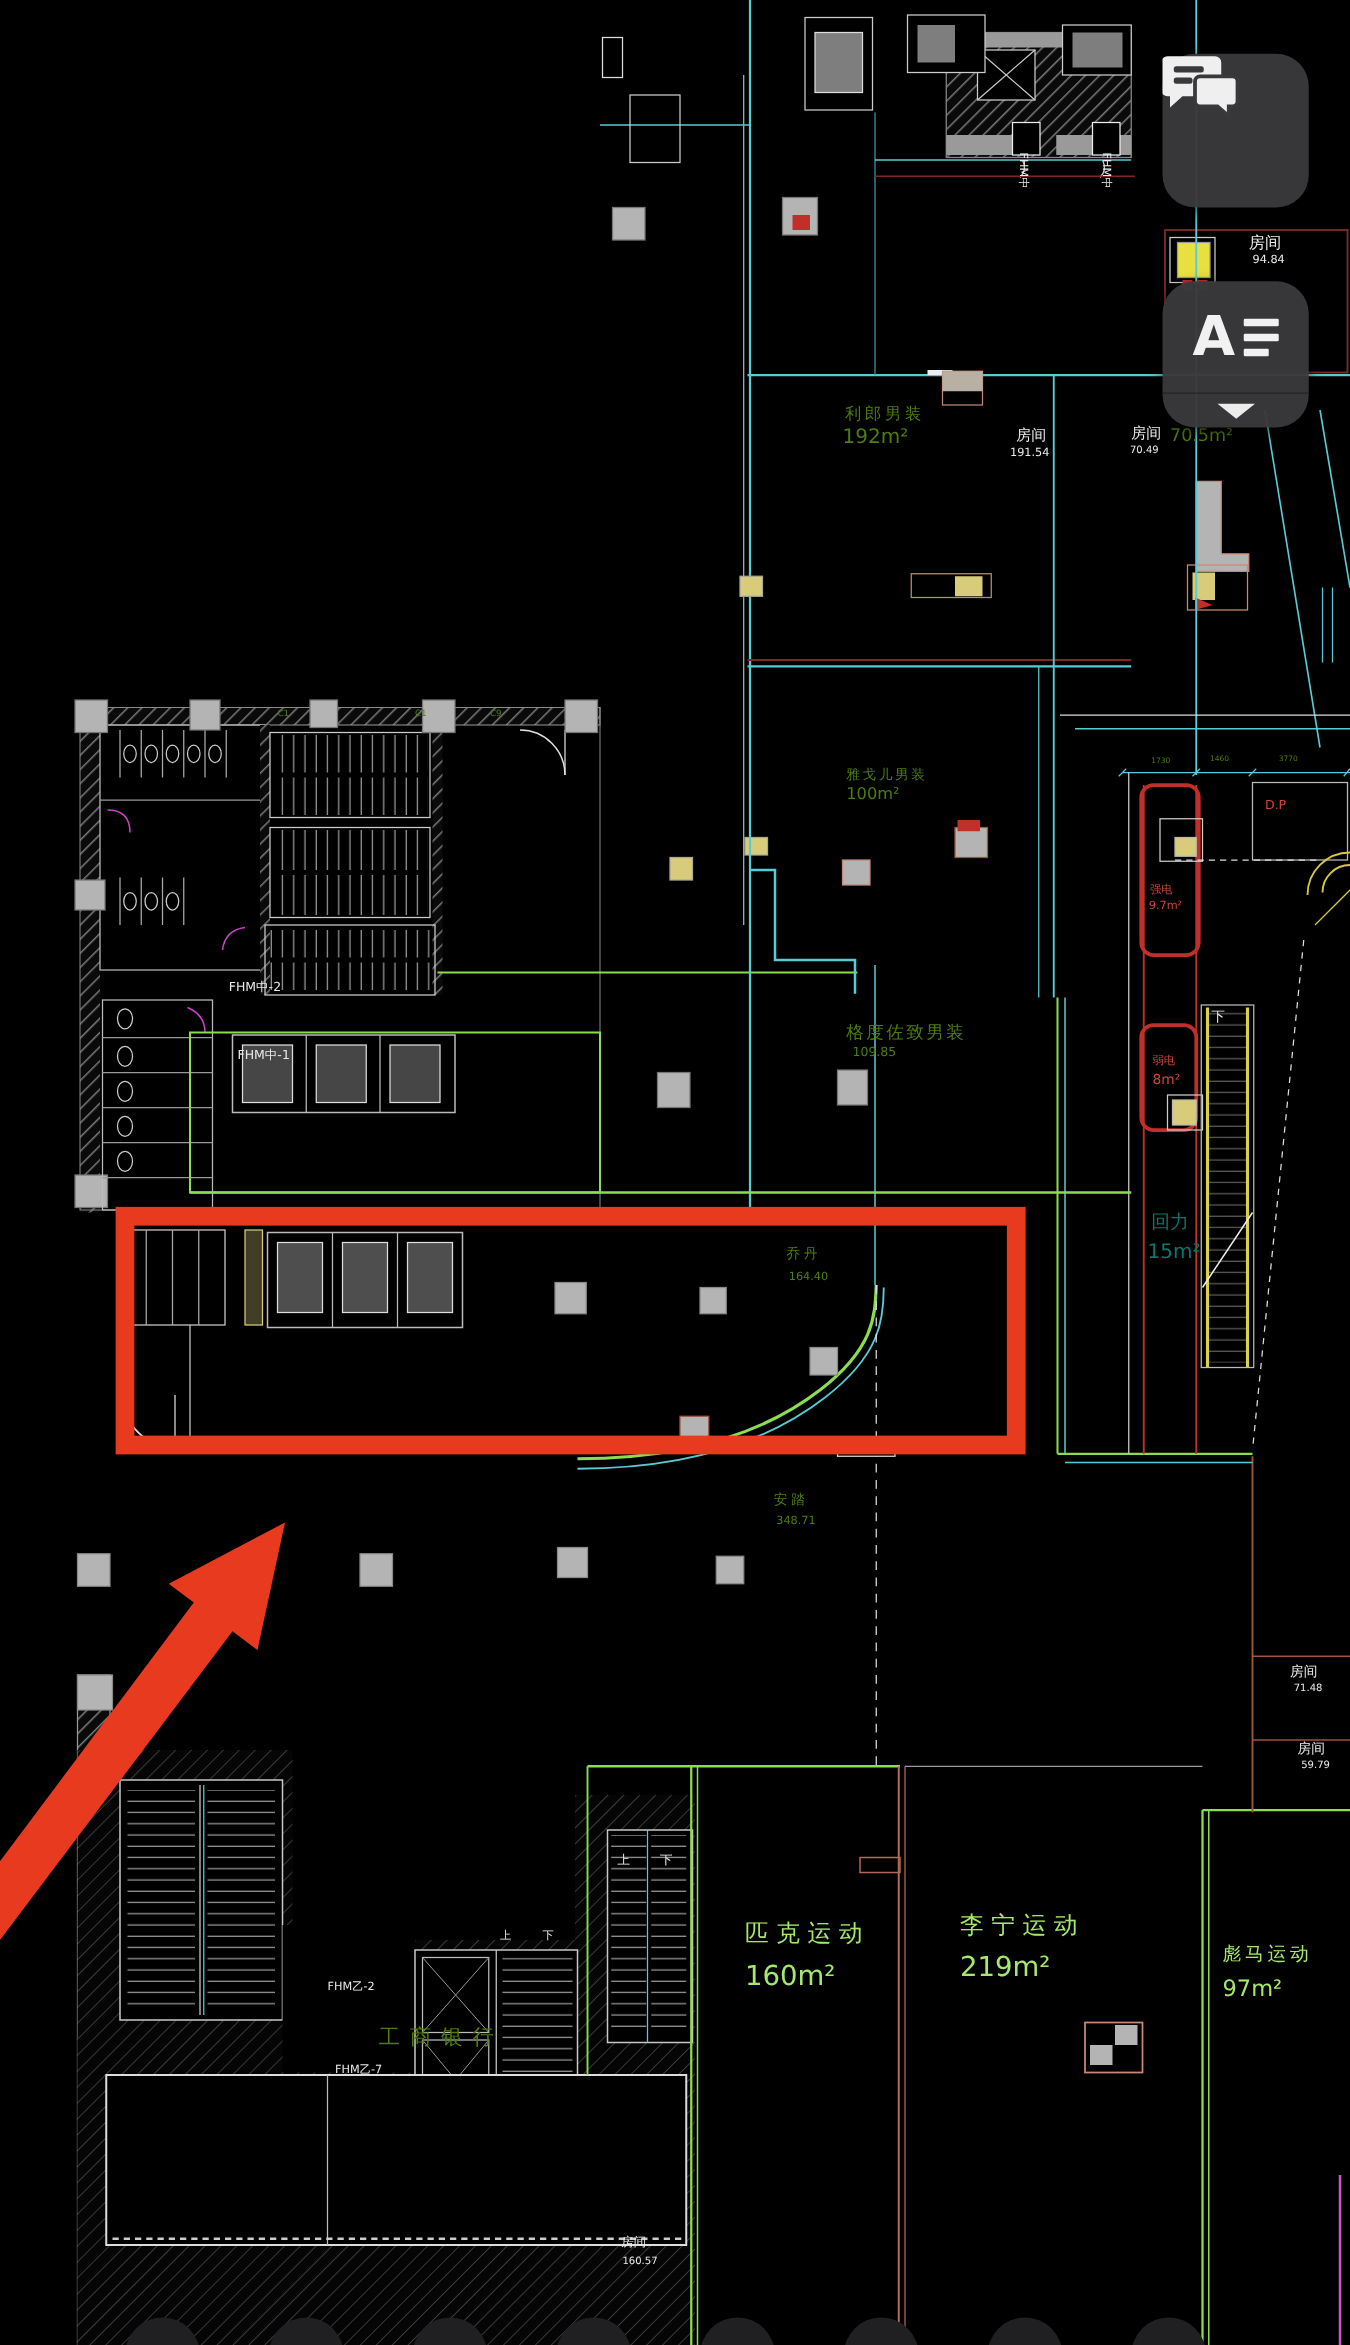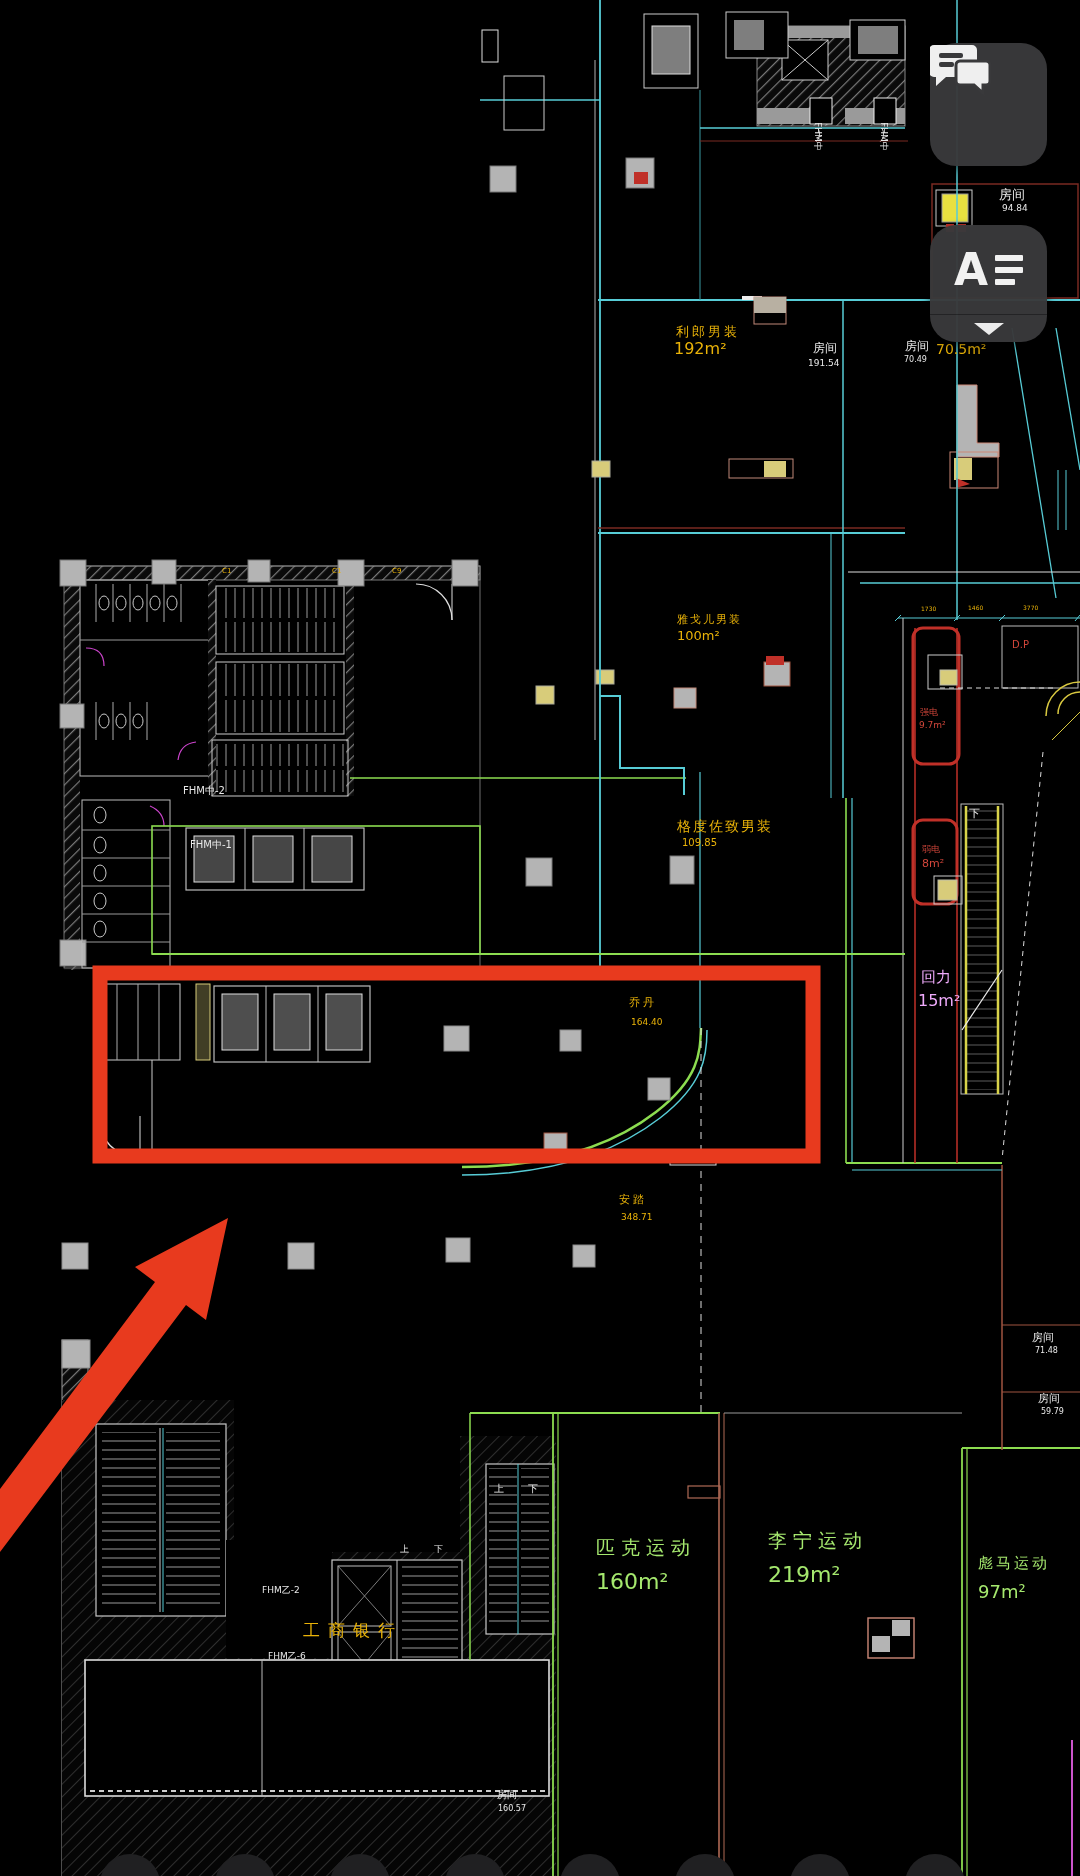--- a/index.html
+++ b/index.html
@@ -1,20 +1,20 @@
 <!DOCTYPE html>
 <html><head>
 <meta charset="utf-8">
 <style>
   html,body{margin:0;padding:0;background:#000;}
   #screen{position:relative;width:1080px;height:1876px;background:#000;overflow:hidden;
           font-family:"DejaVu Sans",sans-serif;}
   svg{position:absolute;left:0;top:0;}
   .lbl{position:absolute;line-height:1.05;white-space:nowrap;font-family:"DejaVu Sans",sans-serif;}
-  .cy{color:#eab308}.wh{color:#e9e9e9}.gn{color:#a5e86e}.rd{color:#d2463a}.dr{color:#f0abfc}
+  .cy{color:#4d7c0f}.wh{color:#e9e9e9}.gn{color:#a5e86e}.rd{color:#d2463a}.dr{color:#0f766e}
   .vert{transform:rotate(90deg);transform-origin:left top;}
   
   .fbtn{position:absolute;left:930px;width:117px;background:rgba(57,57,59,.97);
         border-radius:26px;box-shadow:0 3px 10px rgba(0,0,0,.55);display:flex;
         flex-direction:column;align-items:center;justify-content:center;}
   #chatBtn{top:43px;height:123px;}
   #annBtn{top:225px;height:117px;padding:0;}
   .annMain{flex:1;display:flex;align-items:center;justify-content:center;gap:7px;width:100%;}
   .annLetter{color:#f1f1f1;font-size:44px;font-weight:bold;line-height:1;}
   .bars{display:flex;flex-direction:column;gap:6px;}
@@ -372,21 +372,21 @@
 <div class="lbl wh" style="left:528px;top:1484px;font-size:10px">下</div>
 <div class="lbl gn" style="left:596px;top:1538px;font-size:19px;letter-spacing:6px">匹克运动</div>
 <div class="lbl gn" style="left:596px;top:1570px;font-size:22px">160m²</div>
 <div class="lbl gn" style="left:768px;top:1531px;font-size:19px;letter-spacing:6px">李宁运动</div>
 <div class="lbl gn" style="left:768px;top:1563px;font-size:22px">219m²</div>
 <div class="lbl gn" style="left:978px;top:1556px;font-size:15px;letter-spacing:3px">彪马运动</div>
 <div class="lbl gn" style="left:978px;top:1583px;font-size:18px">97m²</div>
 <div class="lbl wh" style="left:400px;top:1545px;font-size:9px">上</div>
 <div class="lbl wh" style="left:434px;top:1545px;font-size:9px">下</div>
 <div class="lbl wh" style="left:262px;top:1586px;font-size:9px">FHM乙-2</div>
-<div class="lbl wh" style="left:268px;top:1652px;font-size:9px">FHM乙-6</div>
+<div class="lbl wh" style="left:268px;top:1652px;font-size:9px">FHM乙-7</div>
 <div class="lbl cy" style="left:303px;top:1622px;font-size:17px;letter-spacing:8px">工商银行</div>
 <div class="lbl wh" style="left:497px;top:1790px;font-size:10px">房间</div>
 <div class="lbl wh" style="left:498px;top:1805px;font-size:8px">160.57</div>
 
 <div class="fbtn" id="chatBtn">
   <svg width="62" height="54" viewBox="0 0 62 54">
     <path d="M4,2 h38 a5,5 0 0 1 5,5 v22 a5,5 0 0 1 -5,5 h-26 l-10,9 v-9 h-2 a5,5 0 0 1 -5,-5 v-22 a5,5 0 0 1 5,-5 z" fill="#efefef"></path>
     <rect x="9" y="10" width="24" height="5" rx="2" fill="#39393b"></rect>
     <rect x="9" y="19" width="15" height="5" rx="2" fill="#39393b"></rect>
     <path d="M30,18 h26 a4,4 0 0 1 4,4 v16 a4,4 0 0 1 -4,4 h-3 v8 l-9,-8 h-14 a4,4 0 0 1 -4,-4 v-16 a4,4 0 0 1 4,-4 z" fill="#efefef" stroke="#39393b" stroke-width="3"></path>

